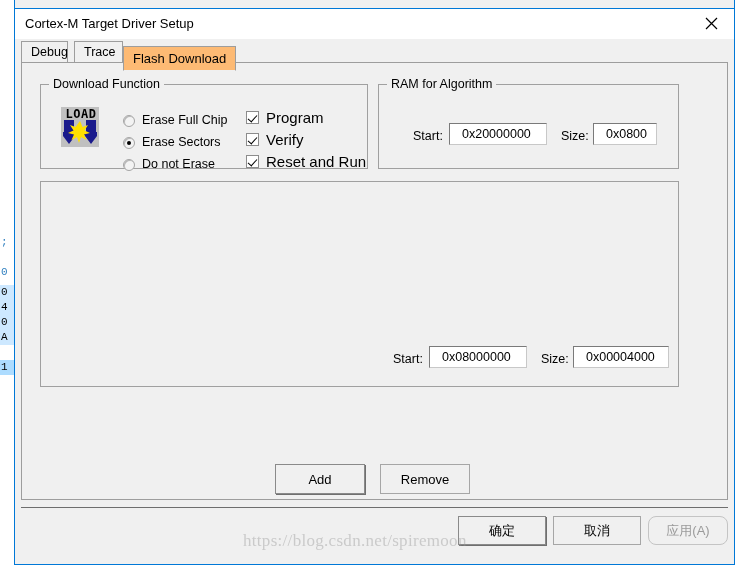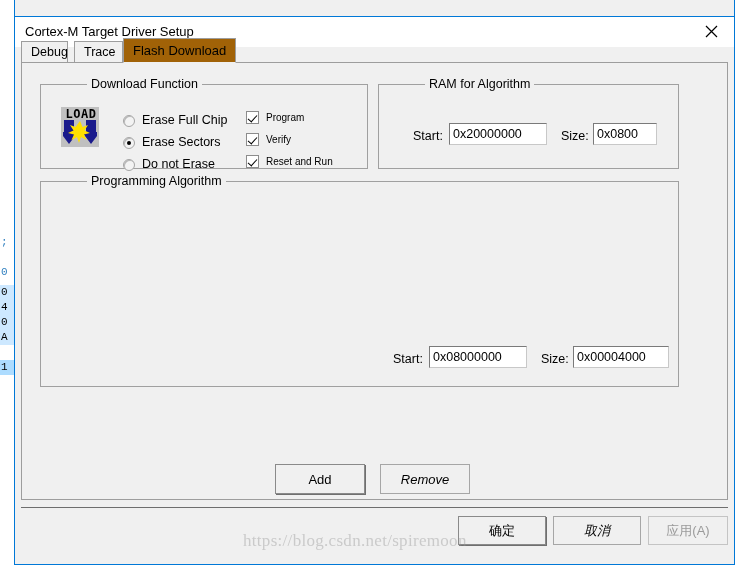--- a/index.html
+++ b/index.html
@@ -53,21 +53,21 @@
     position: absolute;
     left: 14px; top: 0;
     width: 721px; height: 565px;
     background: #f0f0f0;
     border: 1px solid #0078d7;
     border-top: none;
     box-sizing: border-box;
   }
   #titlebar {
     position: absolute;
-    left: 0; top: 16px;
+    left: 0; top: 8px;
     width: 719px; height: 31px;
     background: #ffffff;
     border-top: 1px solid #0078d7;
     box-sizing: border-box;
   }
   #title-text {
     position: absolute;
     left: 10px; top: 7px;
     font-size: 13px;
     color: #000000;
@@ -97,24 +97,24 @@
     padding: 0 9px;
     background: #f0f0f0;
     border: 1px solid #9d9d9d;
     border-bottom: none;
     box-sizing: border-box;
     font-size: 12.5px;
     white-space: nowrap;
     cursor: default;
   }
   .tab.active {
-    top: 0;
+    top: 8px;
     height: 25px;
     line-height: 23px;
-    background: #a16207;
+    background: #fdba74;
     border: 1px solid #9d9d9d;
     border-bottom: 1px solid #f0f0f0;
     z-index: 5;
     font-size: 13px;
   }
   #tab-debug  { left: 0;   width: 47px; }
   #tab-trace  { left: 53px; width: 49px; }
   #tab-flash  { left: 102px; width: 113px; }
 
   #tabpanel {
@@ -133,21 +133,20 @@
     box-sizing: border-box;
     background: transparent;
   }
   .group-title {
     position: absolute;
     top: -8px; left: 8px;
     padding: 0 4px;
     background: #f0f0f0;
     font-size: 12.5px;
     white-space: nowrap;
-    margin-left: 38px;
   }
 
   #grp-download { left: 18px; top: 21px;  width: 328px; height: 85px; }
   #grp-ram      { left: 356px; top: 21px; width: 301px; height: 85px; }
   #grp-algo     { left: 18px; top: 118px; width: 639px; height: 206px; }
 
   
   #load-icon {
     position: absolute;
     left: 20px; top: 22px;
@@ -214,39 +213,39 @@
   }
   .check-mark.on::after {
     content: "";
     position: absolute;
     left: 3px; top: 1px;
     width: 4px; height: 8px;
     border: solid #000000;
     border-width: 0 1.6px 1.6px 0;
     transform: rotate(42deg);
   }
-  .check-row .lbl { margin-left: 7px; font-size: 10px; white-space: nowrap; }
+  .check-row .lbl { margin-left: 7px; font-size: 15px; white-space: nowrap; }
 
   
   .field-label {
     position: absolute;
     font-size: 12.5px;
     white-space: nowrap;
   }
   .textbox {
     position: absolute;
     background: #ffffff;
     border: 1px solid #7a7a7a;
     border-right-color: #c8c8c8;
     border-bottom-color: #c8c8c8;
     box-sizing: border-box;
     font-family: "Liberation Sans", sans-serif;
     font-size: 12.5px;
     color: #000000;
-    padding: 0 3px;
+    padding: 0 12px;
     line-height: 20px;
     height: 22px;
     white-space: nowrap;
     overflow: hidden;
   }
 
   
   #algo-list {
     position: absolute;
     left: 10px; top: 18px;
@@ -313,35 +312,35 @@
     font-family: "Liberation Sans", sans-serif;
     font-size: 13px;
     color: #000000;
     text-align: center;
     cursor: default;
     display: flex;
     align-items: center;
     justify-content: center;
     white-space: nowrap;
   }
-  .btn.flat { box-shadow: none; border-color: #a6a6a6; font-style: italic; }
+  .btn.flat { box-shadow: none; border-color: #a6a6a6; }
   .btn.disabled { color: #9a9a9a; border-color: #c4c4c4; box-shadow: none; }
 
   #btn-add    { left: 253px; top: 401px; width: 90px; height: 30px; }
   #btn-remove { left: 358px; top: 401px; width: 90px; height: 30px; }
 
   #footer-sep {
     position: absolute;
     left: 6px; top: 507px;
     width: 707px; height: 0;
     border-top: 1px solid #6e6e6e;
   }
   #btn-ok     { left: 443px; top: 516px; width: 88px; height: 29px; }
   #btn-cancel { left: 538px; top: 516px; width: 88px; height: 29px; }
-  #btn-apply  { left: 633px; top: 516px; width: 80px; height: 29px; }
+  #btn-apply  { left: 633px; top: 516px; width: 80px; height: 29px; border-radius: 8px; }
 
   #watermark {
     position: absolute;
     left: 228px; top: 531px;
     font-family: Liberation Serif, serif;
     font-size: 17px;
     color: rgba(150,150,150,0.42);
     letter-spacing: 0.3px;
     white-space: nowrap;
     pointer-events: none;
@@ -426,21 +425,20 @@
       <div class="group-title">RAM for Algorithm</div>
 
       <div class="field-label" style="left:34px; top:44px">Start:</div>
       <div class="textbox" style="left:70px; top:38px; width:98px">0x20000000</div>
 
       <div class="field-label" style="left:182px; top:44px">Size:</div>
       <div class="textbox" style="left:214px; top:38px; width:64px">0x0800</div>
     </div>
 
     <div class="groupbox" id="grp-algo">
-      <div class="group-title">Programming Algorithm</div>
 
 
       <div class="field-label" style="left:352px; top:170px">Start:</div>
       <div class="textbox" style="left:388px; top:164px; width:98px">0x08000000</div>
 
       <div class="field-label" style="left:500px; top:170px">Size:</div>
       <div class="textbox" style="left:532px; top:164px; width:96px">0x00004000</div>
     </div>
 
     <div class="btn" id="btn-add">Add</div>

